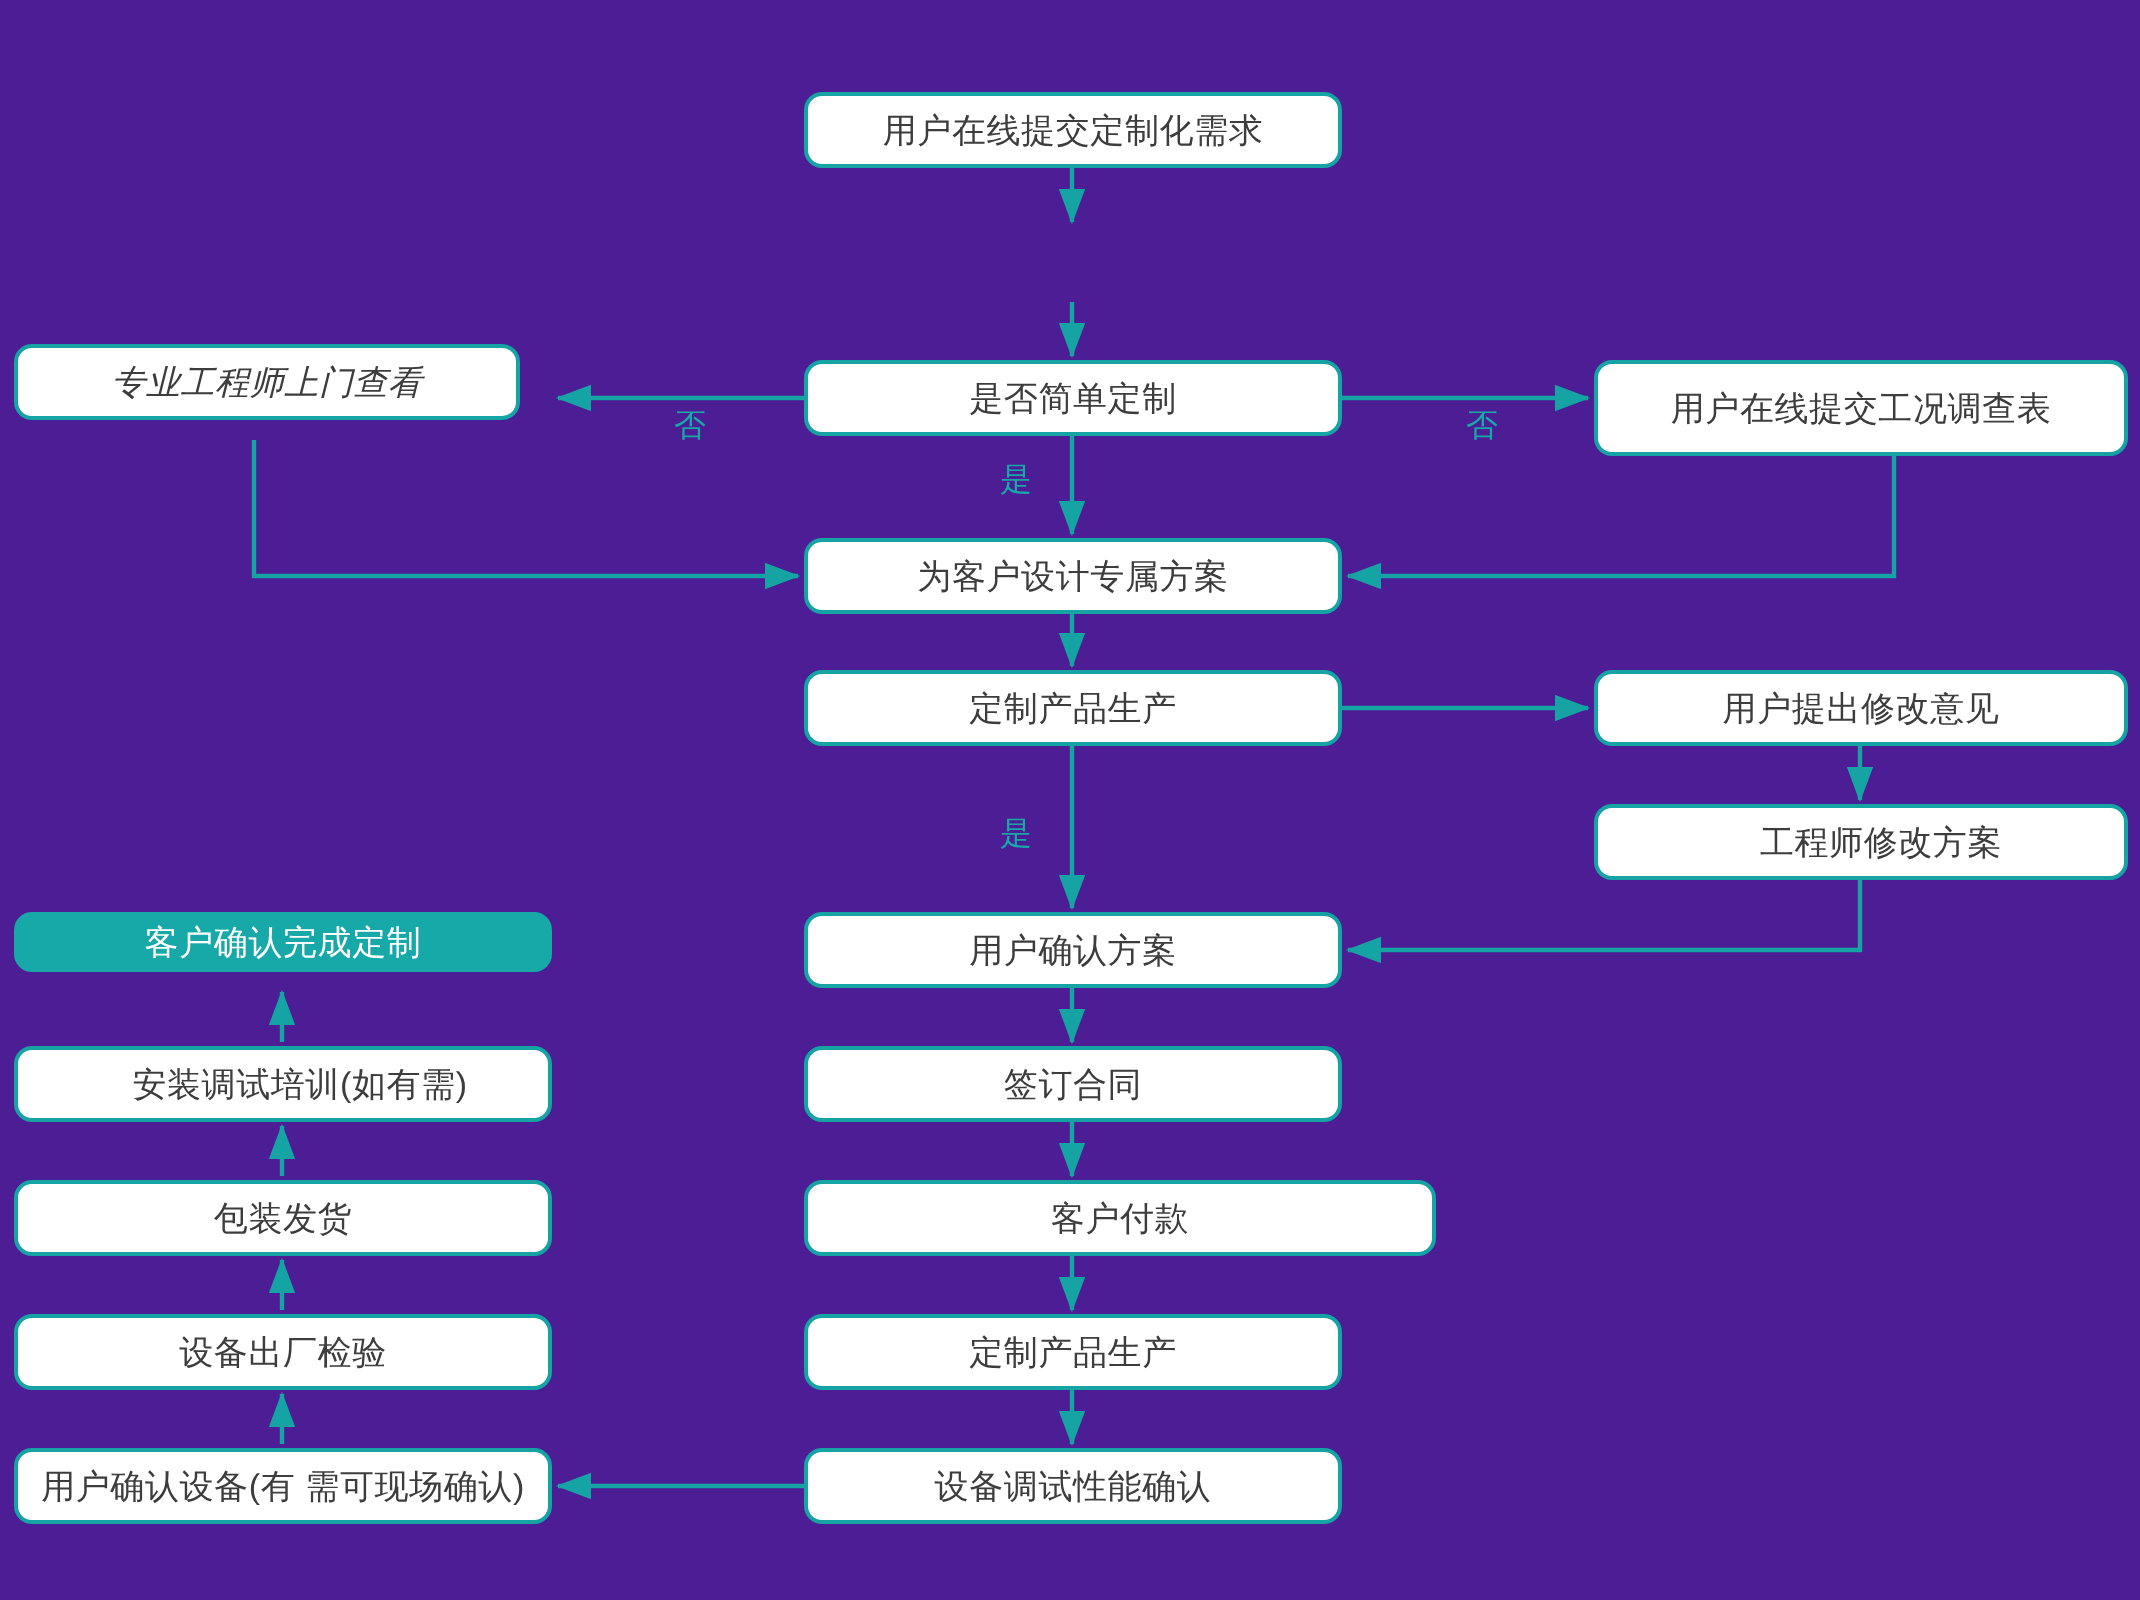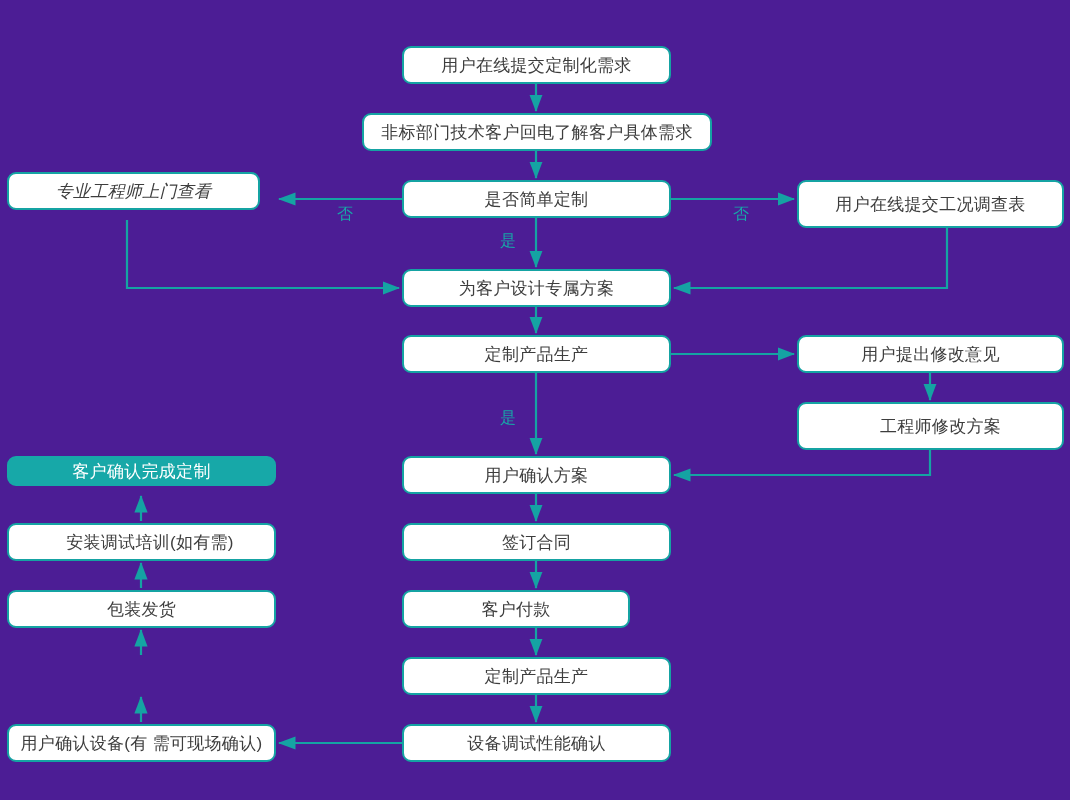--- a/index.html
+++ b/index.html
@@ -105,48 +105,48 @@
       <path d="M141,655 L141,630"></path>
 
       <path d="M141,588 L141,563"></path>
 
       <path d="M141,521 L141,496"></path>
     </g>
   </svg>
 
   <div class="node" style="left:402px; top:46px; width:269px; height:38px;">用户在线提交定制化需求</div>
 
-  <div class="node" style="left:362px; top:113px; width:350px; height:38px;">非标部门技术客户回电了解客户具体需求</div>
 
   <div class="node" style="left:402px; top:180px; width:269px; height:38px;">是否简单定制</div>
 
   <div class="node" style="left:7px; top:172px; width:253px; height:38px;font-style:italic;">专业工程师上门查看</div>
 
   <div class="node" style="left:797px; top:180px; width:267px; height:48px;">用户在线提交工况调查表</div>
 
   <div class="node" style="left:402px; top:269px; width:269px; height:38px;">为客户设计专属方案</div>
 
   <div class="node" style="left:402px; top:335px; width:269px; height:38px;">定制产品生产</div>
 
   <div class="node" style="left:797px; top:335px; width:267px; height:38px;">用户提出修改意见</div>
 
-  <div class="node" style="left:797px; top:402px; width:267px; height:48px;padding-left:20px;">工程师修改方案</div>
+  <div class="node" style="left:797px; top:402px; width:267px; height:38px;padding-left:20px;">工程师修改方案</div>
 
   <div class="node" style="left:402px; top:456px; width:269px; height:38px;">用户确认方案</div>
 
   <div class="node" style="left:402px; top:523px; width:269px; height:38px;">签订合同</div>
 
-  <div class="node" style="left:402px; top:590px; width:228px; height:38px;">客户付款</div>
+  <div class="node" style="left:402px; top:590px; width:316px; height:38px;">客户付款</div>
 
   <div class="node" style="left:402px; top:657px; width:269px; height:38px;">定制产品生产</div>
 
   <div class="node" style="left:402px; top:724px; width:269px; height:38px;">设备调试性能确认</div>
 
   <div class="node" style="left:7px; top:724px; width:269px; height:38px;">用户确认设备(有 需可现场确认)</div>
 
+  <div class="node" style="left:7px; top:657px; width:269px; height:38px;">设备出厂检验</div>
 
   <div class="node" style="left:7px; top:590px; width:269px; height:38px;">包装发货</div>
 
   <div class="node" style="left:7px; top:523px; width:269px; height:38px;padding-left:17px;">安装调试培训(如有需)</div>
 
   <div class="node filled" style="left:7px; top:456px; width:269px; height:30px;">客户确认完成定制</div>
 
   <div class="edge-label" style="left:337px; top:206px;">否</div>
 
   <div class="edge-label" style="left:733px; top:206px;">否</div>

